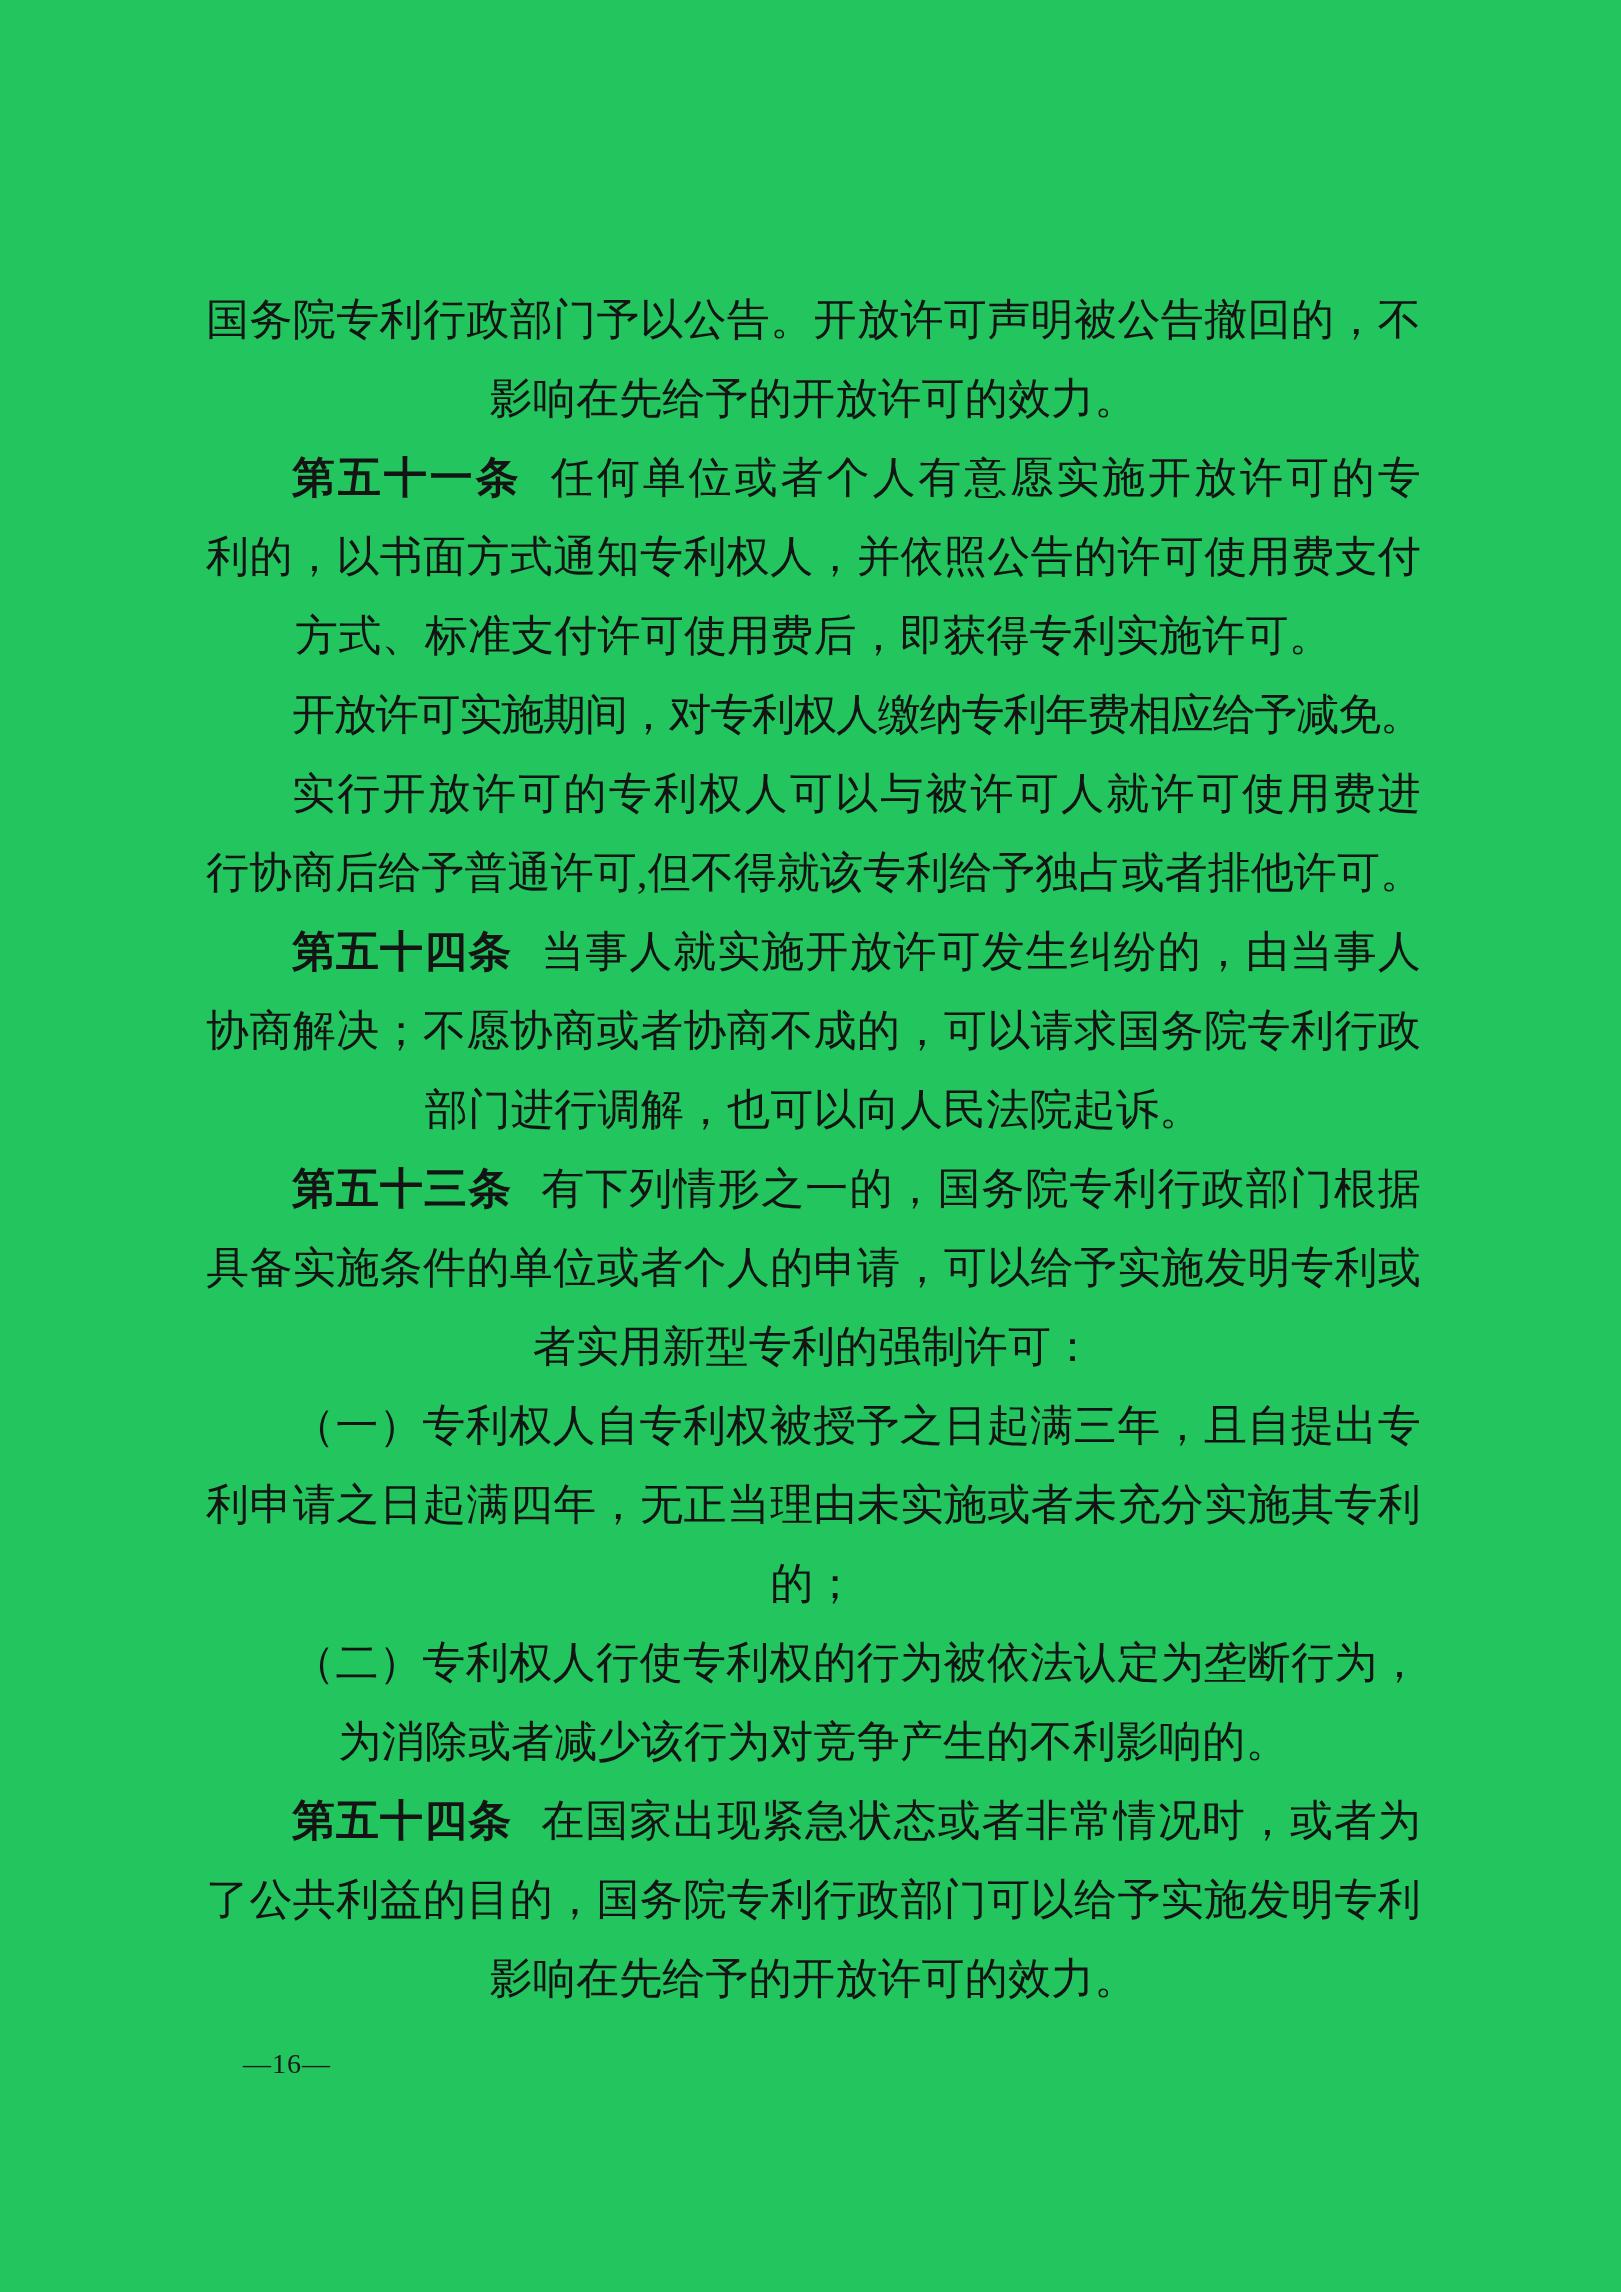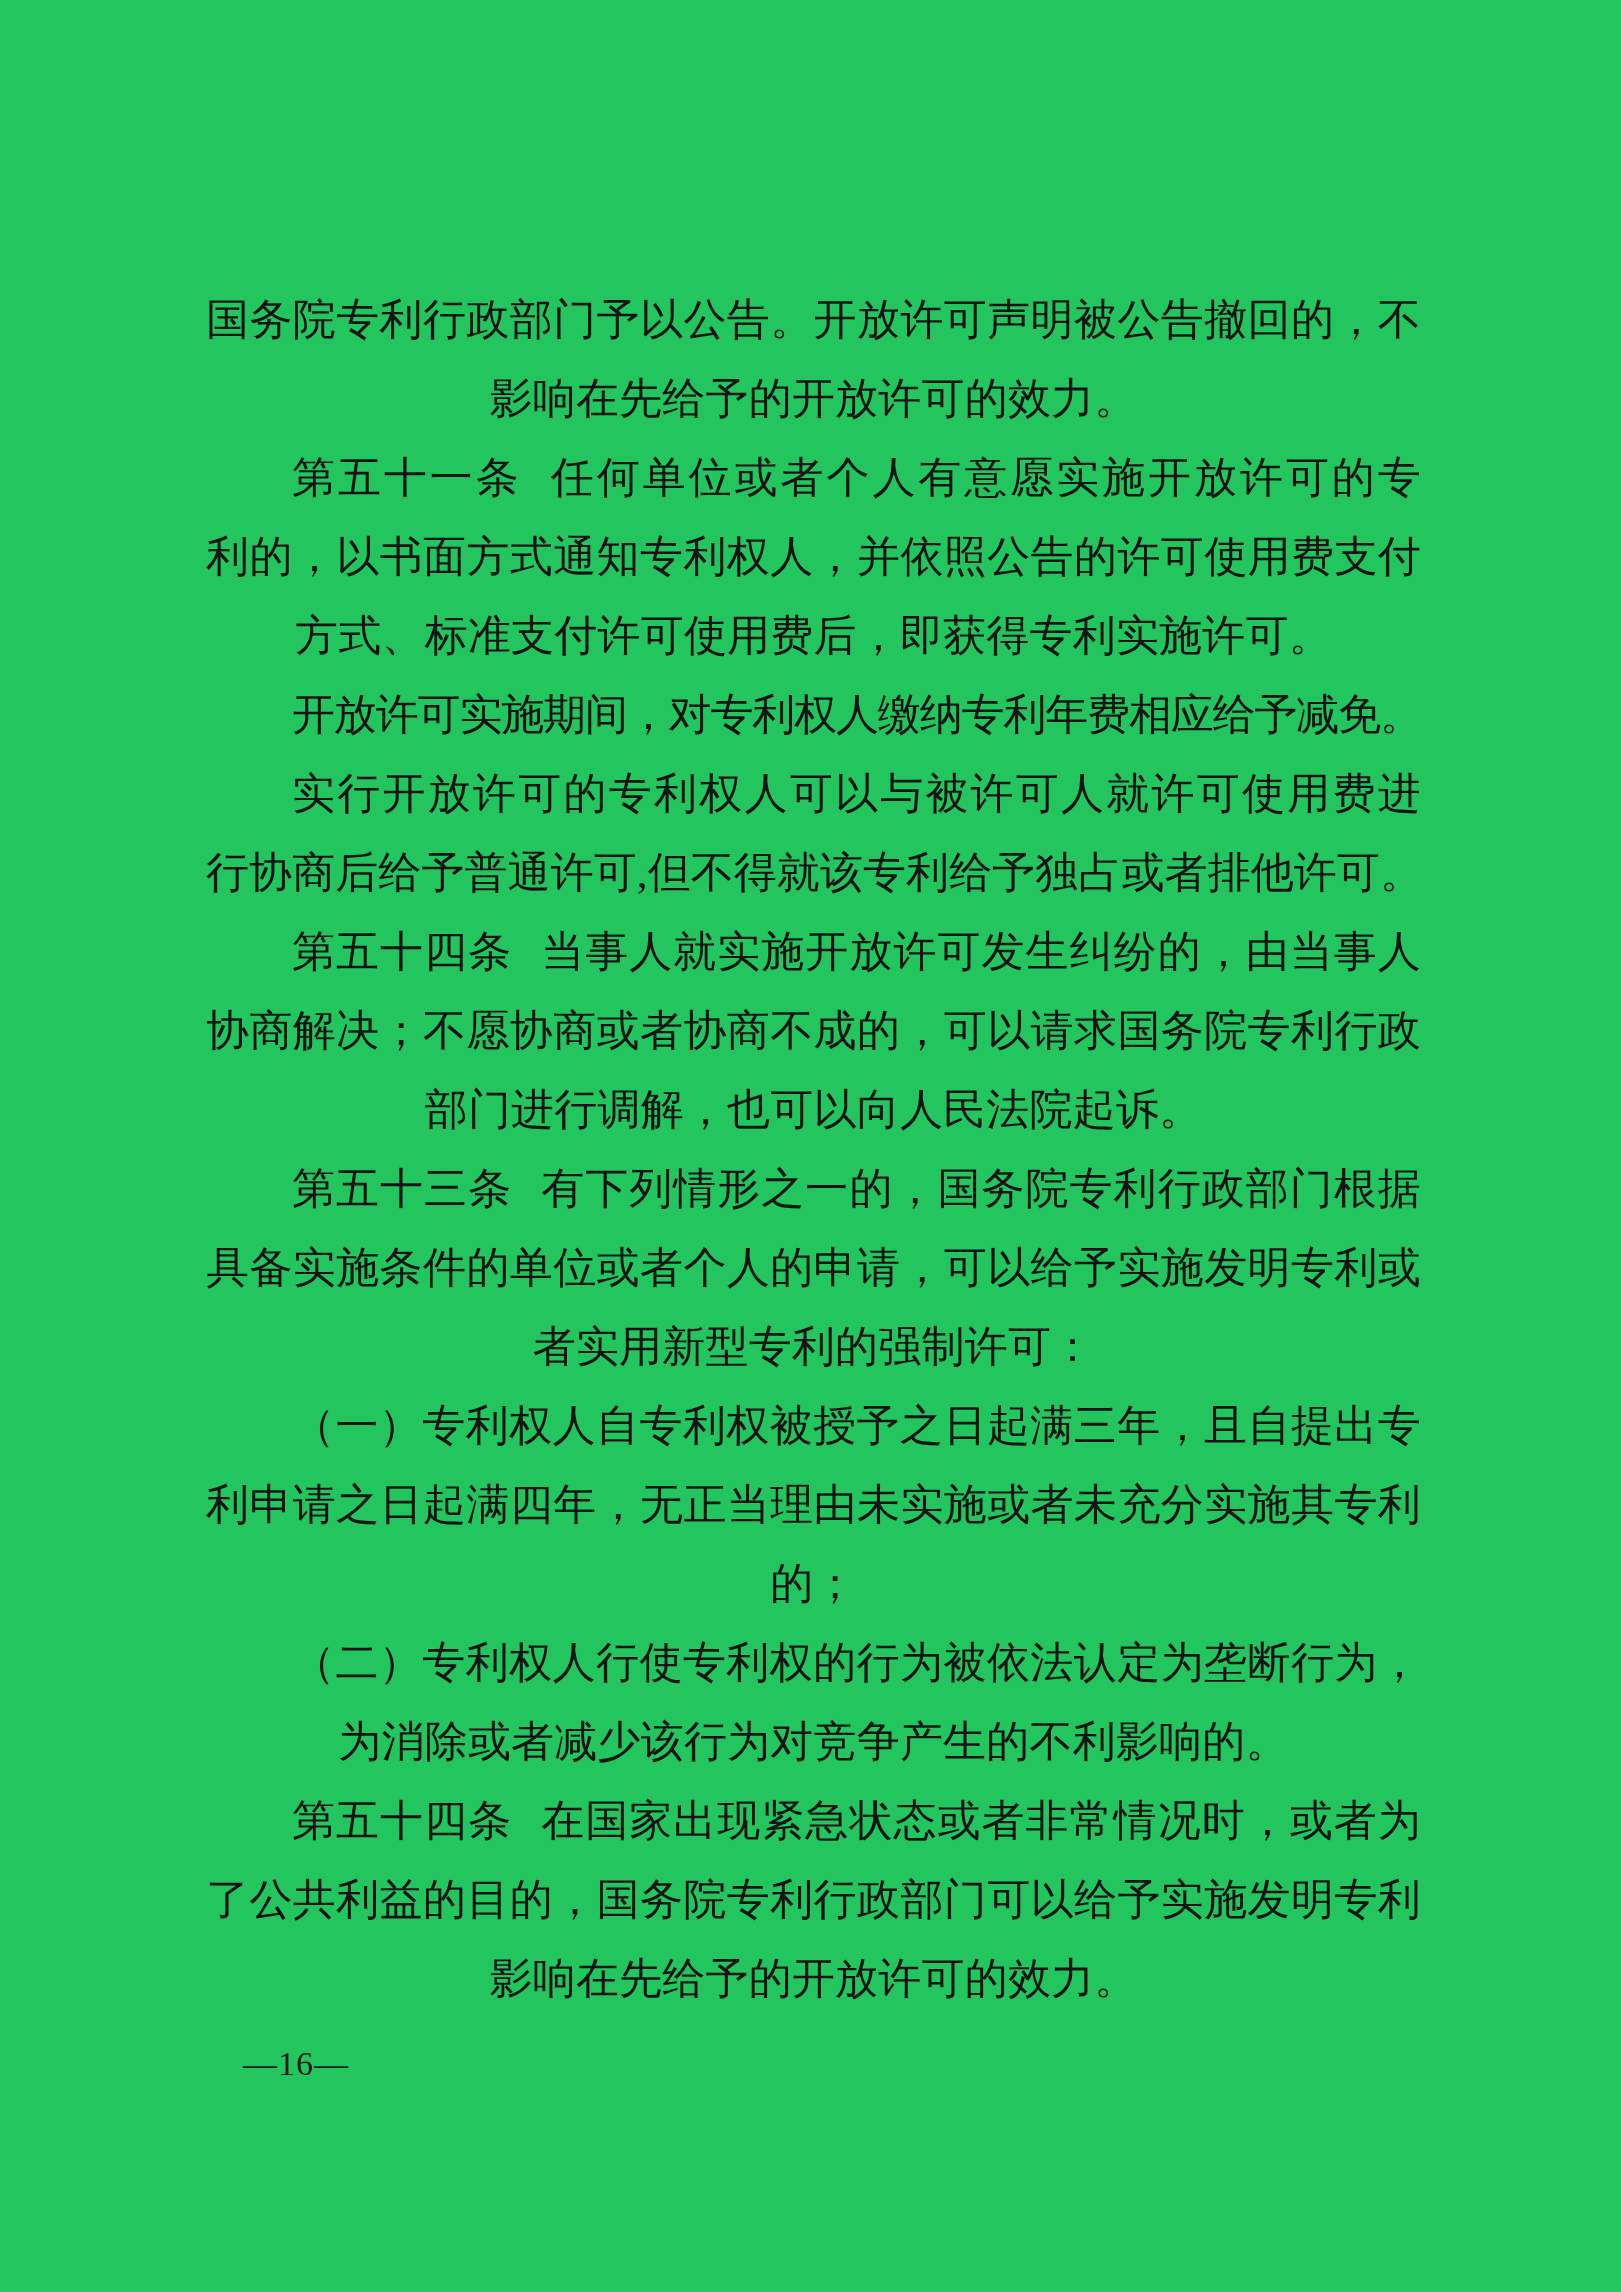--- a/index.html
+++ b/index.html
@@ -35,29 +35,29 @@
     padding-left: 86px;
   }
   .line.full {
     text-align: justify;
     text-align-last: justify;
   }
   .line.tight {
     letter-spacing: -2px;
   }
   .article-no {
-    font-weight: 400;
+    font-weight: 700;
     font-family: "Liberation Sans", "DejaVu Sans", sans-serif;
     margin-right: 29px;
   }
   .page-number {
     position: absolute;
     left: 243px;
     top: 2041px;
-    font-size: 34px;
+    font-size: 28px;
     line-height: 45px;
     letter-spacing: 1px;
     color: #1a1a1a;
   }
 </style>
 </head>
 <body>
 
 <div class="page">
   <div class="doc-body">

